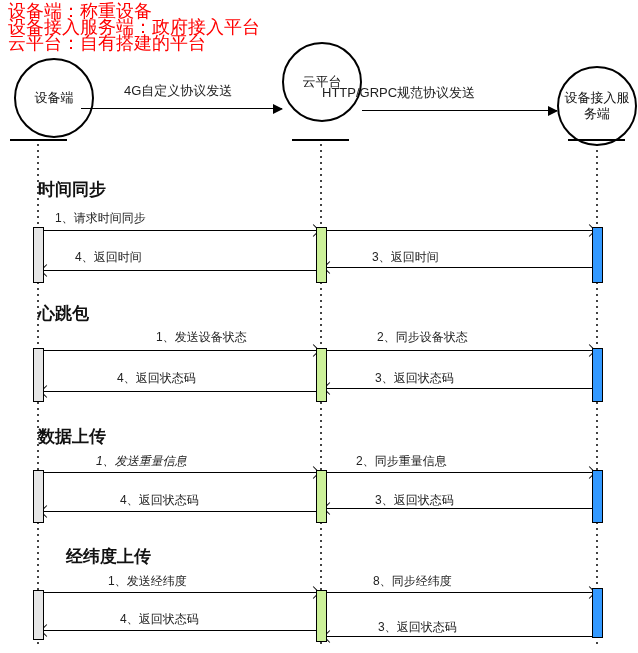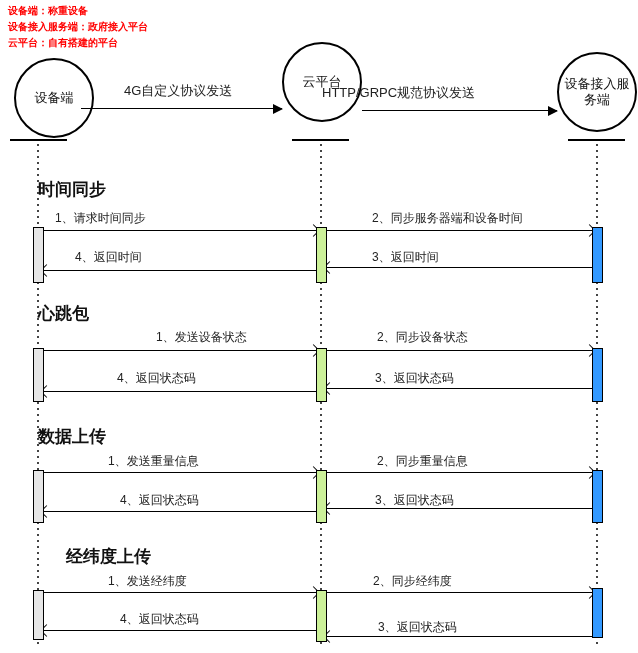--- a/index.html
+++ b/index.html
@@ -1,20 +1,20 @@
 <!DOCTYPE html>
 <html><head>
 <meta charset="utf-8">
 <style>
   html,body{margin:0;padding:0;background:#fff;}
   .canvas{
     position:relative;width:638px;height:653px;background:#ffffff;
     font-family:"Liberation Sans","DejaVu Sans",sans-serif;overflow:hidden;
   }
-  .legend{position:absolute;left:8px;top:3px;font-size:10px;font-weight:bold;line-height:16px;color:#ff0000;}
+  .legend{position:absolute;left:8px;top:3px;font-size:18px;font-weight:normal;line-height:16px;color:#ff0000;}
   .legend div{white-space:nowrap;}
   .actor{
     position:absolute;width:80px;height:80px;border-radius:50%;border:2px solid #000;
     display:flex;align-items:center;justify-content:center;text-align:center;
     font-size:13px;line-height:1.25;z-index:3;box-sizing:border-box;padding:0 5px;color:#111;
   }
   .baseline{position:absolute;height:0;border-top:2px solid #000;width:57px;z-index:2;}
   .lifeline{
     position:absolute;width:2px;top:144px;height:502px;z-index:0;
     background:repeating-linear-gradient(to bottom,#444 0,#444 2px,transparent 2px,transparent 6px);
@@ -51,37 +51,36 @@
   <div class="lifeline" style="left:37px;"></div>
   <div class="lifeline" style="left:320px;"></div>
   <div class="lifeline" style="left:596px;"></div>
 
   <div class="actor" style="left:14px;top:58px;" title="设备端">
     <span>设备端</span>
   </div>
   <div class="actor" style="left:282px;top:42px;">
     <span>云平台</span>
   </div>
-  <div class="actor" style="left:557px;top:52px;">
+  <div class="actor" style="left:557px;top:66px;">
     <span>设备接入服务端</span>
   </div>
 
   <div class="baseline" style="left:10px;top:139px;"></div>
   <div class="baseline" style="left:292px;top:139px;"></div>
   <div class="baseline" style="left:568px;top:139px;"></div>
 
   <div class="msg-arrow tri-r" style="left:81px;top:108px;width:201px;"></div>
   <div class="proto-label" style="left:124px;top:82px;">4G自定义协议发送</div>
   <div class="msg-arrow tri-r" style="left:362px;top:110px;width:195px;"></div>
   <div class="proto-label" style="left:322px;top:84px;">HTTP/GRPC规范协议发送</div>
 
   <div class="sec-title" style="top:178px;">时间同步</div>
   <div class="msg-label" style="left:55px;top:210px;">1、请求时间同步</div>
   <div class="msg-arrow head-r" style="left:44px;top:230px;width:272px;"></div>
-  <div class="msg-label" style="left:372px;top:210px;">2、同步服务器端和设备时间</div>
   <div class="msg-arrow head-r" style="left:327px;top:230px;width:265px;"></div>
   <div class="msg-label" style="left:372px;top:249px;">3、返回时间</div>
   <div class="msg-arrow head-l" style="left:327px;top:267px;width:265px;"></div>
   <div class="msg-label" style="left:75px;top:249px;">4、返回时间</div>
   <div class="msg-arrow head-l" style="left:44px;top:270px;width:272px;"></div>
   <div class="bar" style="left: 33px; top: 227px; height: 56px; background-color: rgb(230, 230, 230);"></div>
   <div class="bar" style="left: 316px; top: 227px; height: 56px; background-color: rgb(204, 241, 153);"></div>
   <div class="bar" style="left: 592px; top: 227px; height: 56px; background-color: rgb(51, 153, 255);"></div>
 
   <div class="sec-title" style="top:302px;">心跳包</div>
@@ -91,36 +90,36 @@
   <div class="msg-arrow head-r" style="left:327px;top:350px;width:265px;"></div>
   <div class="msg-label" style="left:375px;top:370px;">3、返回状态码</div>
   <div class="msg-arrow head-l" style="left:327px;top:388px;width:265px;"></div>
   <div class="msg-label" style="left:117px;top:370px;">4、返回状态码</div>
   <div class="msg-arrow head-l" style="left:44px;top:391px;width:272px;"></div>
   <div class="bar" style="left: 33px; top: 348px; height: 54px; background-color: rgb(230, 230, 230);"></div>
   <div class="bar" style="left: 316px; top: 348px; height: 54px; background-color: rgb(204, 241, 153);"></div>
   <div class="bar" style="left: 592px; top: 348px; height: 54px; background-color: rgb(51, 153, 255);"></div>
 
   <div class="sec-title" style="top:425px;">数据上传</div>
-  <div class="msg-label" style="left:108px;top:453px;">1、发送重量信息</div>
+  <div class="msg-label" style="left:96px;top:453px;font-style:italic;">1、发送重量信息</div>
   <div class="msg-arrow head-r" style="left:44px;top:472px;width:272px;"></div>
-  <div class="msg-label" style="left:377px;top:453px;">2、同步重量信息</div>
+  <div class="msg-label" style="left:356px;top:453px;">2、同步重量信息</div>
   <div class="msg-arrow head-r" style="left:327px;top:472px;width:265px;"></div>
   <div class="msg-label" style="left:375px;top:492px;">3、返回状态码</div>
   <div class="msg-arrow head-l" style="left:327px;top:508px;width:265px;"></div>
   <div class="msg-label" style="left:120px;top:492px;">4、返回状态码</div>
   <div class="msg-arrow head-l" style="left:44px;top:511px;width:272px;"></div>
   <div class="bar" style="left: 33px; top: 470px; height: 53px; background-color: rgb(230, 230, 230);"></div>
   <div class="bar" style="left: 316px; top: 470px; height: 53px; background-color: rgb(204, 241, 153);"></div>
   <div class="bar" style="left: 592px; top: 470px; height: 53px; background-color: rgb(51, 153, 255);"></div>
 
   <div class="sec-title" style="top:545px;margin-left:28px;">经纬度上传</div>
   <div class="msg-label" style="left:108px;top:573px;">1、发送经纬度</div>
   <div class="msg-arrow head-r" style="left:44px;top:592px;width:272px;"></div>
-  <div class="msg-label" style="left:373px;top:573px;">2、同步经纬度</div>
+  <div class="msg-label" style="left:373px;top:573px;">8、同步经纬度</div>
   <div class="msg-arrow head-r" style="left:327px;top:592px;width:265px;"></div>
   <div class="msg-label" style="left:378px;top:619px;">3、返回状态码</div>
   <div class="msg-arrow head-l" style="left:327px;top:636px;width:265px;"></div>
   <div class="msg-label" style="left:120px;top:611px;">4、返回状态码</div>
   <div class="msg-arrow head-l" style="left:44px;top:630px;width:272px;"></div>
   <div class="bar" style="left: 33px; top: 590px; height: 50px; background-color: rgb(230, 230, 230);"></div>
   <div class="bar" style="left: 316px; top: 590px; height: 52px; background-color: rgb(204, 241, 153);"></div>
   <div class="bar" style="left: 592px; top: 588px; height: 50px; background-color: rgb(51, 153, 255);"></div>
 
 </div>

